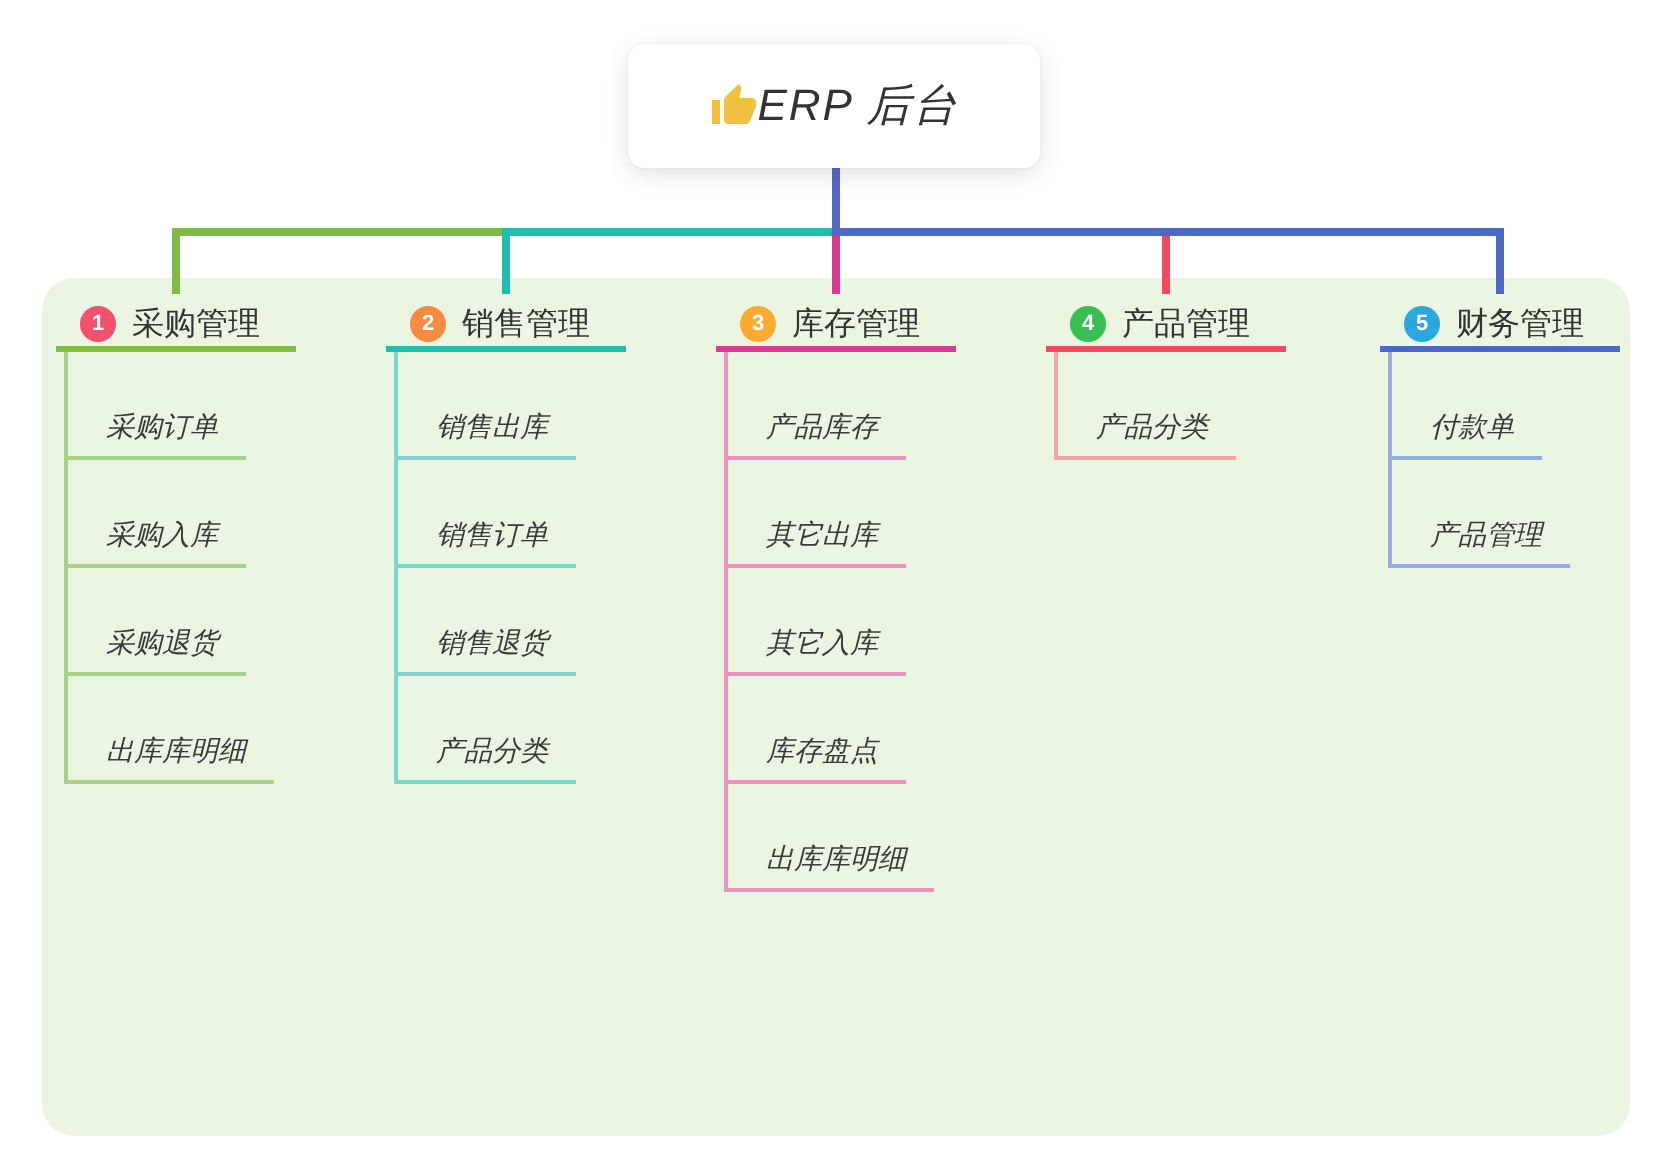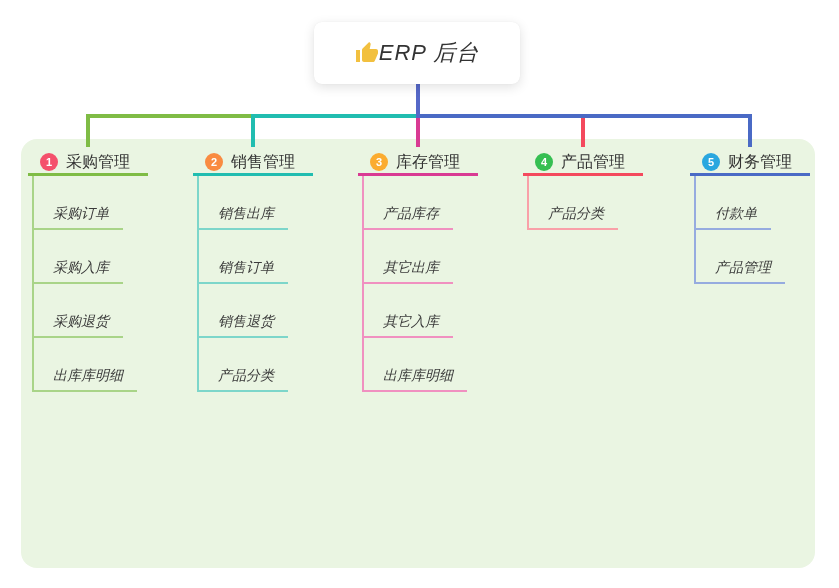--- a/index.html
+++ b/index.html
@@ -111,20 +111,21 @@
 
 <div class="branch b3" style="--main: #D93A93; --light: #F090C0; --badge: #FBAC30;">
   <div class="branch-title">
     <span class="badge">3</span>
     <span>库存管理</span>
   </div>
   <ul class="sub-list">
       <li class="sub-item">产品库存</li>
       <li class="sub-item">其它出库</li>
       <li class="sub-item">其它入库</li>
+      <li class="sub-item">库存盘点</li>
       <li class="sub-item">出库库明细</li>
     </ul>
 </div>
 
 <div class="branch b4" style="--main: #F4495D; --light: #F9A0A8; --badge: #36BF52;">
   <div class="branch-title">
     <span class="badge">4</span>
     <span>产品管理</span>
   </div>
   <ul class="sub-list">

